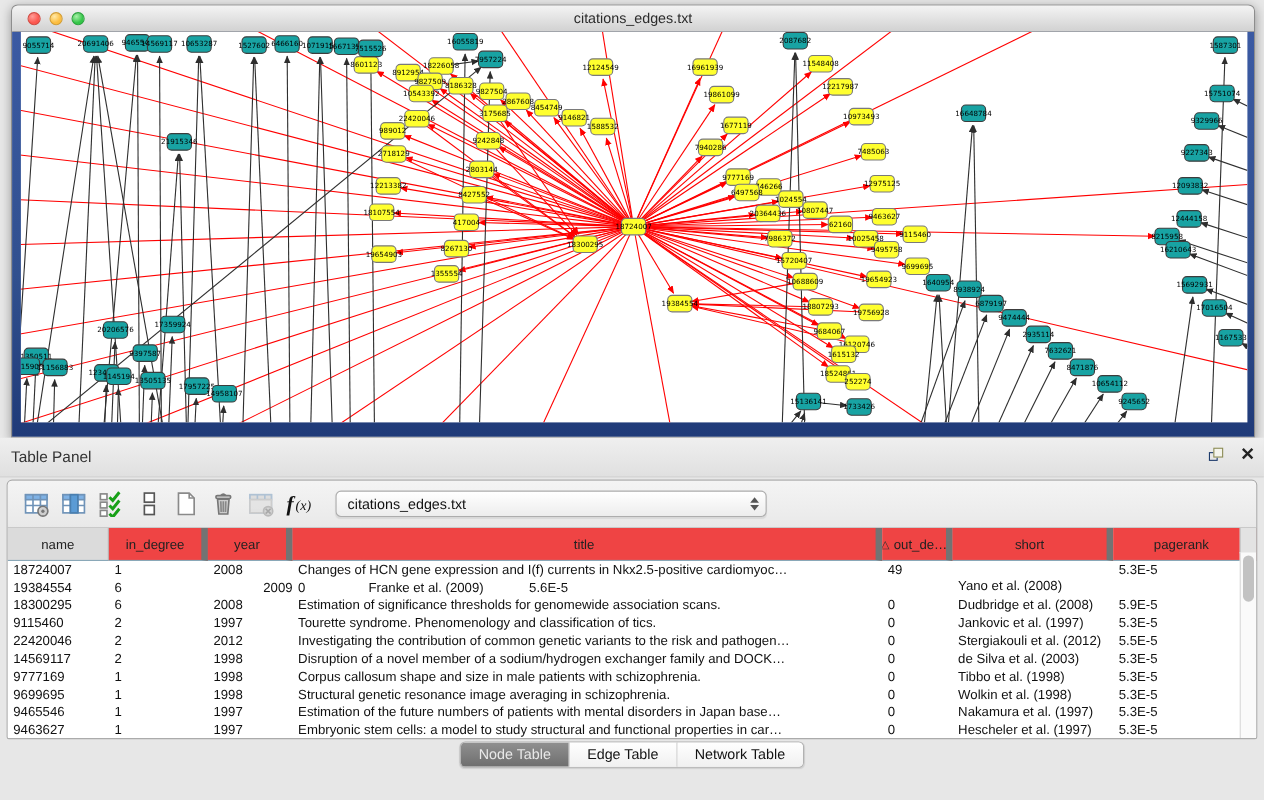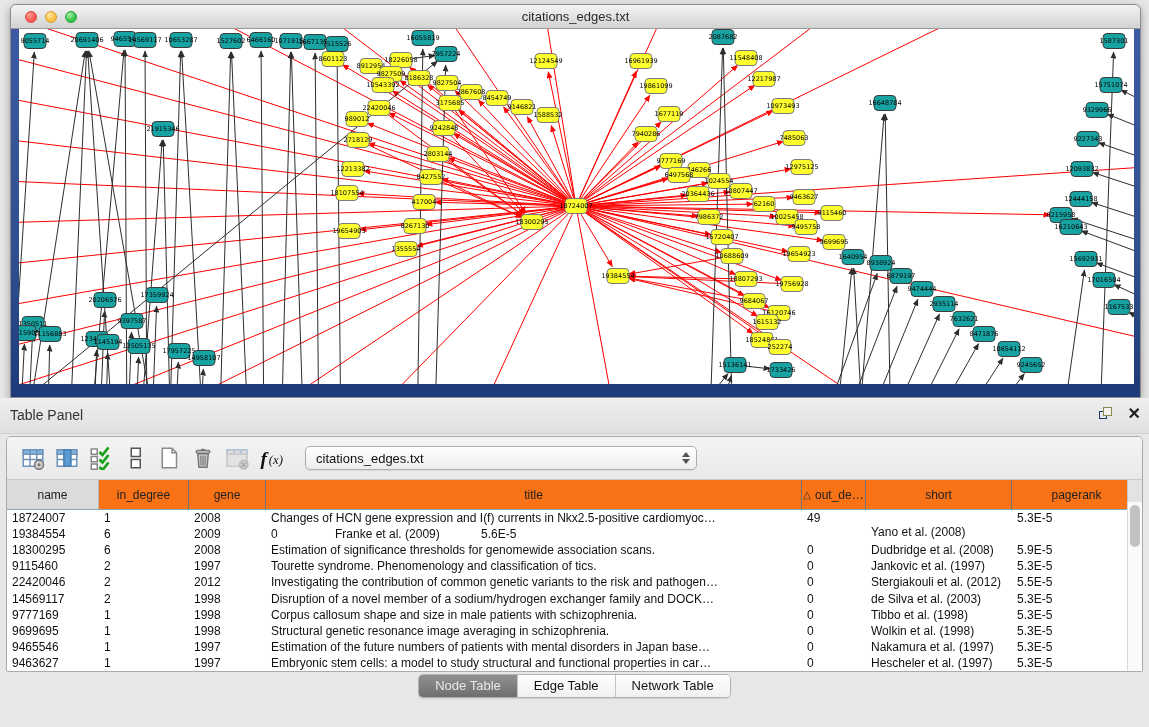--- a/index.html
+++ b/index.html
@@ -43,21 +43,21 @@
   .tb-btn.disabled { opacity:.5; }
   .combo { margin-left:14px; width:392px; height:24px; border:1px solid #adadad; border-radius:5px;
     background:linear-gradient(#ffffff,#ededed); display:flex; align-items:center; padding:0 6px 0 10px;
     box-shadow:0 1px 1px rgba(0,0,0,.08); }
   .combo-text { flex:1; font-size:13px; color:#111; }
   .stepper { display:flex; flex-direction:column; gap:2px; }
   .stepper .up    { width:0; height:0; border-left:4px solid transparent; border-right:4px solid transparent; border-bottom:5px solid #555; }
   .stepper .down  { width:0; height:0; border-left:4px solid transparent; border-right:4px solid transparent; border-top:5px solid #555; }
 
   .thead { display:flex; height:31px; border-top:1px solid #c9c9c9; }
-  .th { background:#f97316; border-right:1px solid #737373; border-bottom:1px solid #8aa8b8;
+  .th { background:#ef4444; border-right:6px solid #737373; border-bottom:1px solid #8aa8b8;
     font-size:12px; color:#222; display:flex; align-items:center; justify-content:center; overflow:hidden; white-space:nowrap; }
   .th.gray { background:#dbdbdb; border-right:1px solid #b5b5b5; }
   .sort-tri { font-size:10px; margin-right:4px; color:#333; }
   .tbody { position:relative; height:171px; overflow:hidden; background:#fff; }
   .tr { display:flex; height:16.1px; align-items:center; }
   .td { font-size:12px; color:#111; padding-left:5px; white-space:nowrap; overflow:hidden; text-overflow:clip; }
   .scrollbar { position:absolute; right:0; top:65px; width:15px; bottom:0; background:#fafafa; border-left:1px solid #d9d9d9; }
   .scroll-thumb { position:absolute; left:2px; top:3px; width:10px; height:42px; border-radius:6px; background:#c2c2c2; }
   .scroll-corner { position:absolute; right:0; top:43px; width:15px; height:23px; background:#e3e3e3; border-left:1px solid #c4c4c4; border-bottom:1px solid #b9b9b9; }
 
@@ -789,21 +789,21 @@
       </div>
     </div>
     <div class="thead" id="thead">
         <div class="th gray" style="width: 92px; flex: 0 0 auto;">
           <span>name</span>
         </div>
         <div class="th" style="width: 90px; flex: 0 0 auto;">
           <span>in_degree</span>
         </div>
         <div class="th" style="width: 77px; flex: 0 0 auto;">
-          <span>gene</span>
+          <span>year</span>
         </div>
         <div class="th" style="flex: 1 1 0%;">
           <span>title</span>
         </div>
         <div class="th" style="width: 64px; flex: 0 0 auto;">
           <span class="sort-tri">△</span>
           <span>out_de…</span>
         </div>
         <div class="th" style="width: 146px; flex: 0 0 auto;">
           <span>short</span>
@@ -818,21 +818,21 @@
           <div class="td" style="width: 90px; flex: 0 0 auto;">1</div>
           <div class="td" style="width: 77px; flex: 0 0 auto;">2008</div>
           <div class="td" style="flex: 1 1 0%;">Changes of HCN gene expression and I(f) currents in Nkx2.5-positive cardiomyoc…</div>
           <div class="td" style="width: 64px; flex: 0 0 auto;">49</div>
           <div class="td" style="width: 146px; flex: 0 0 auto; margin-top: 28px;">Yano et al. (2008)</div>
           <div class="td" style="width: 130px; flex: 0 0 auto;">5.3E-5</div>
         </div>
         <div class="tr">
           <div class="td" style="width: 92px; flex: 0 0 auto;">19384554</div>
           <div class="td" style="width: 90px; flex: 0 0 auto;">6</div>
-          <div class="td" style="width: 77px; flex: 0 0 auto;">2009</div>
+          <div class="td" style="width: 77px; flex: 0 0 auto; text-align: right;">2009</div>
           <div class="td" style="width: 64px; flex: 0 0 auto;">0</div>
           <div class="td" style="width: 146px; flex: 0 0 auto;">Franke et al. (2009)</div>
           <div class="td" style="width: 130px; flex: 0 0 auto;">5.6E-5</div>
         </div>
         <div class="tr">
           <div class="td" style="width: 92px; flex: 0 0 auto;">18300295</div>
           <div class="td" style="width: 90px; flex: 0 0 auto;">6</div>
           <div class="td" style="width: 77px; flex: 0 0 auto;">2008</div>
           <div class="td" style="flex: 1 1 0%;">Estimation of significance thresholds for genomewide association scans.</div>
           <div class="td" style="width: 64px; flex: 0 0 auto;">0</div>

